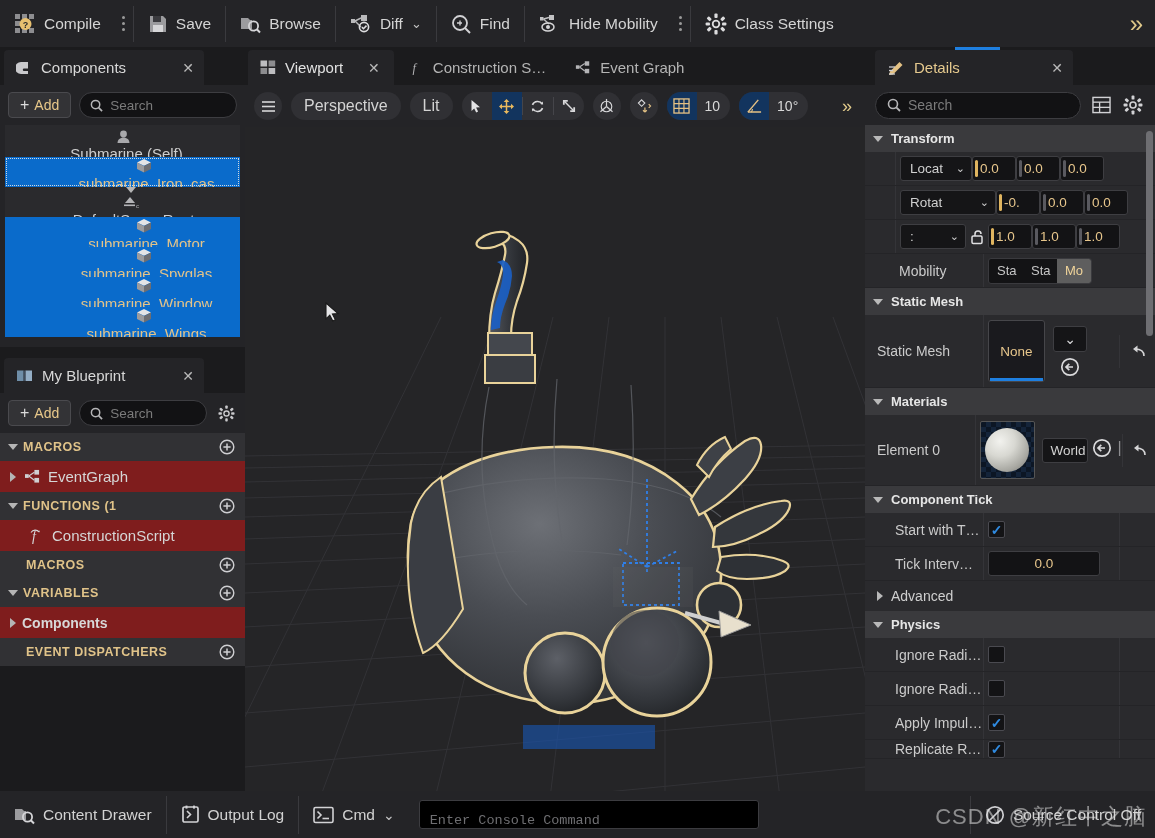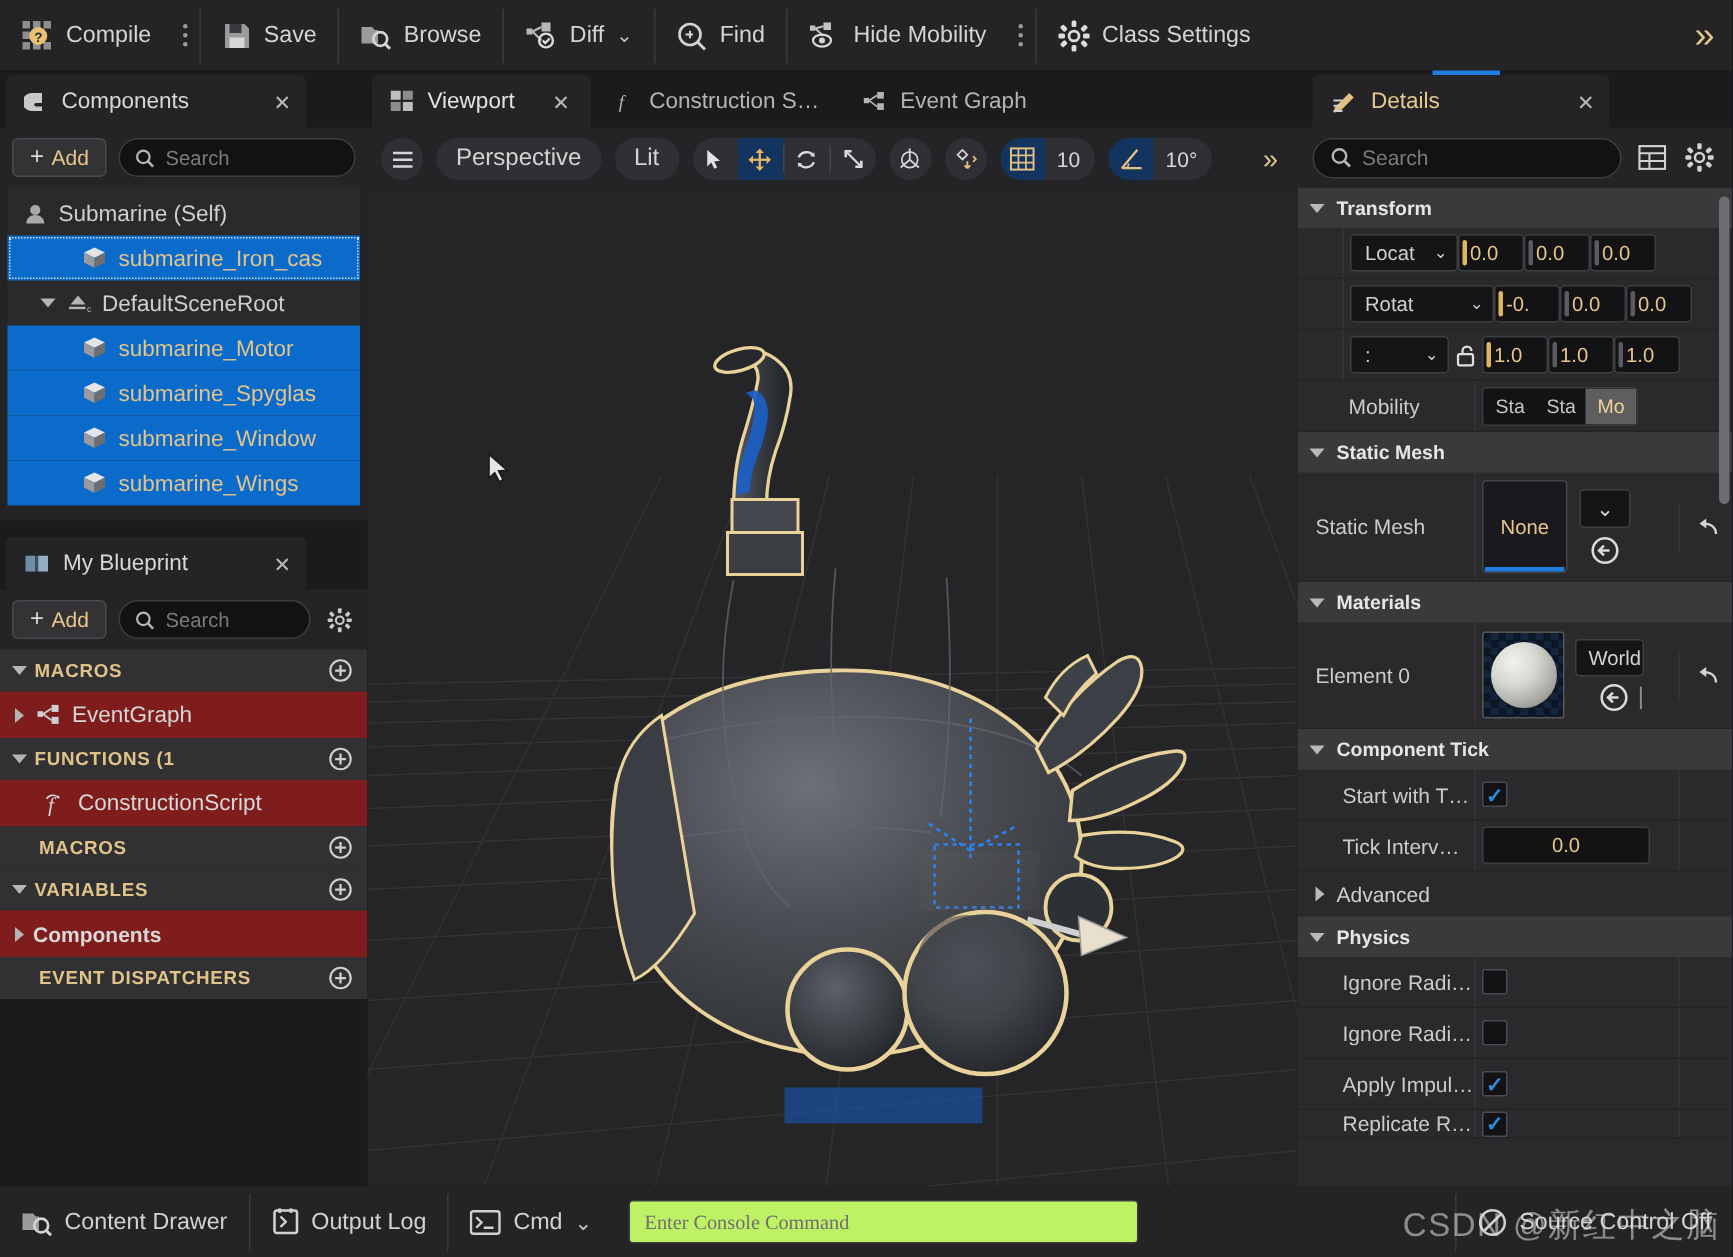--- a/index.html
+++ b/index.html
@@ -63,21 +63,21 @@
   .search-box {
     flex: 1; height: 26px; display: flex; align-items: center; gap: 7px;
     background: #121214; border: 1px solid #3d3d41; border-radius: 13px;
     padding: 0 10px; color: #7b7b7b; font-size: 13.5px;
   }
   .gear-btn { width: 22px; height: 22px; display: flex; align-items: center; justify-content: center; cursor: pointer; }
 
   .tree { background: #2a2a2d; margin: 0 5px 0 5px; padding: 2px 0; }
   .tree-row {
     display: flex; align-items: center; height: 30px;
-    padding-left: 8px; font-size: 15px; color: #d0d0d0; white-space: nowrap; overflow: hidden;
+    padding-left: 8px; font-size: 15px; color: #d0d0d0; white-space: nowrap; overflow: hidden; flex-direction: column;
   }
   .tree-row.lvl1 { padding-left: 8px; }
   .tree-row.lvl2 { padding-left: 22px; }
   .tree-row.lvl3 { padding-left: 48px; }
   .tree-row.sel { background: #0a6bcb; color: #ecc98a; }
   .tree-row.sel.focus { outline: 1px dotted #cfd8e0; outline-offset: -2px; }
   .tree-row .nm { color: #e3c389; }
   .tree-row .nm-plain { color: #cfcfcf; }
   .arrow-d { width: 0; height: 0; border-left: 5px solid transparent; border-right: 5px solid transparent; border-top: 6px solid #b5b5b5; margin-right: 5px; }
   .arrow-r { width: 0; height: 0; border-top: 5px solid transparent; border-bottom: 5px solid transparent; border-left: 6px solid #b5b5b5; margin-right: 6px; }
@@ -231,23 +231,23 @@
     position: absolute; left: 0; bottom: 0; width: 1155px; height: 47px;
     background: #242427; display: flex; align-items: center;
   }
   .sb-item {
     display: flex; align-items: center; gap: 8px; height: 47px; padding: 0 14px;
     font-size: 15.5px; color: #d2d2d2; white-space: nowrap; cursor: pointer;
   }
   .sb-sep { width: 1px; height: 38px; background: #3a3a3e; }
   .sb-input {
     flex: 0 0 auto; width: 340px; height: 29px; margin-left: 10px;
-    background: #bef264; border: 1px solid #3c3c40; border-radius: 3px;
-    display: flex; align-items: center; padding: 0 10px;
-    font-family: Liberation Serif, serif; font-size: 13.5px; color: #6f6f72;
+    background: #000000; border: 1px solid #3c3c40; border-radius: 3px;
+    display: flex; align-items: flex-end; padding: 0 10px;
+    font-family: Liberation Mono, monospace; font-size: 13.5px; color: #6f6f72;
   }
   .sb-right { margin-left: auto; display: flex; align-items: center; }
 
   .watermark {
     position: absolute; right: 8px; bottom: 6px;
     font-size: 22px; color: rgba(225,225,225,0.55);
     letter-spacing: 1px; pointer-events: none; white-space: nowrap;
   }
 </style>
 </head>
@@ -1045,21 +1045,21 @@
       <div class="d-cat">
         <span class="tri-d"></span>
         <span>Materials</span>
       </div>
       <div class="d-row" style="min-height:70px;">
         <div class="lab nopad" style="padding-left:12px;">Element 0</div>
         <div class="val" style="min-height:70px;gap:7px;">
           <div class="thumb">
             <div class="sphere"></div>
           </div>
-          <div style="display:flex;flex-direction:column;align-items:flex-end;gap:4px;">
+          <div style="display:flex;flex-direction:row;align-items:flex-start;gap:4px;">
             <div class="worldbtn">
               <span>World</span>
             </div>
             <div style="display:flex;align-items:center;gap:6px;">
               <span>
                 <svg class="icon-svg" width="20" height="20" viewBox="0 0 20 20">
                   <circle cx="10" cy="10" r="8.2" fill="none" stroke="#dadadc" stroke-width="1.7"></circle>
                   <path d="M13 10H6.5M9.3 6.8L6 10l3.3 3.2" fill="none" stroke="#dadadc" stroke-width="1.7"></path>
                 </svg>
               </span>

